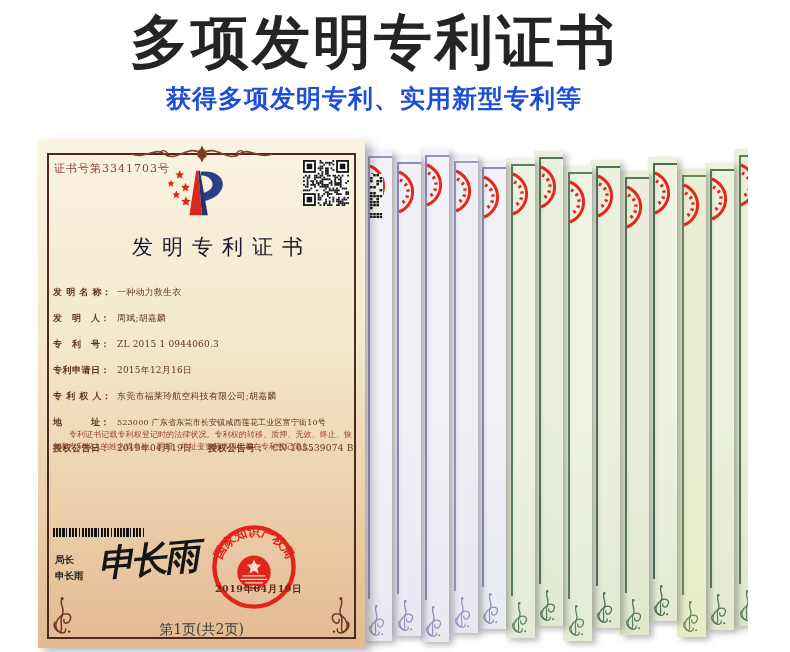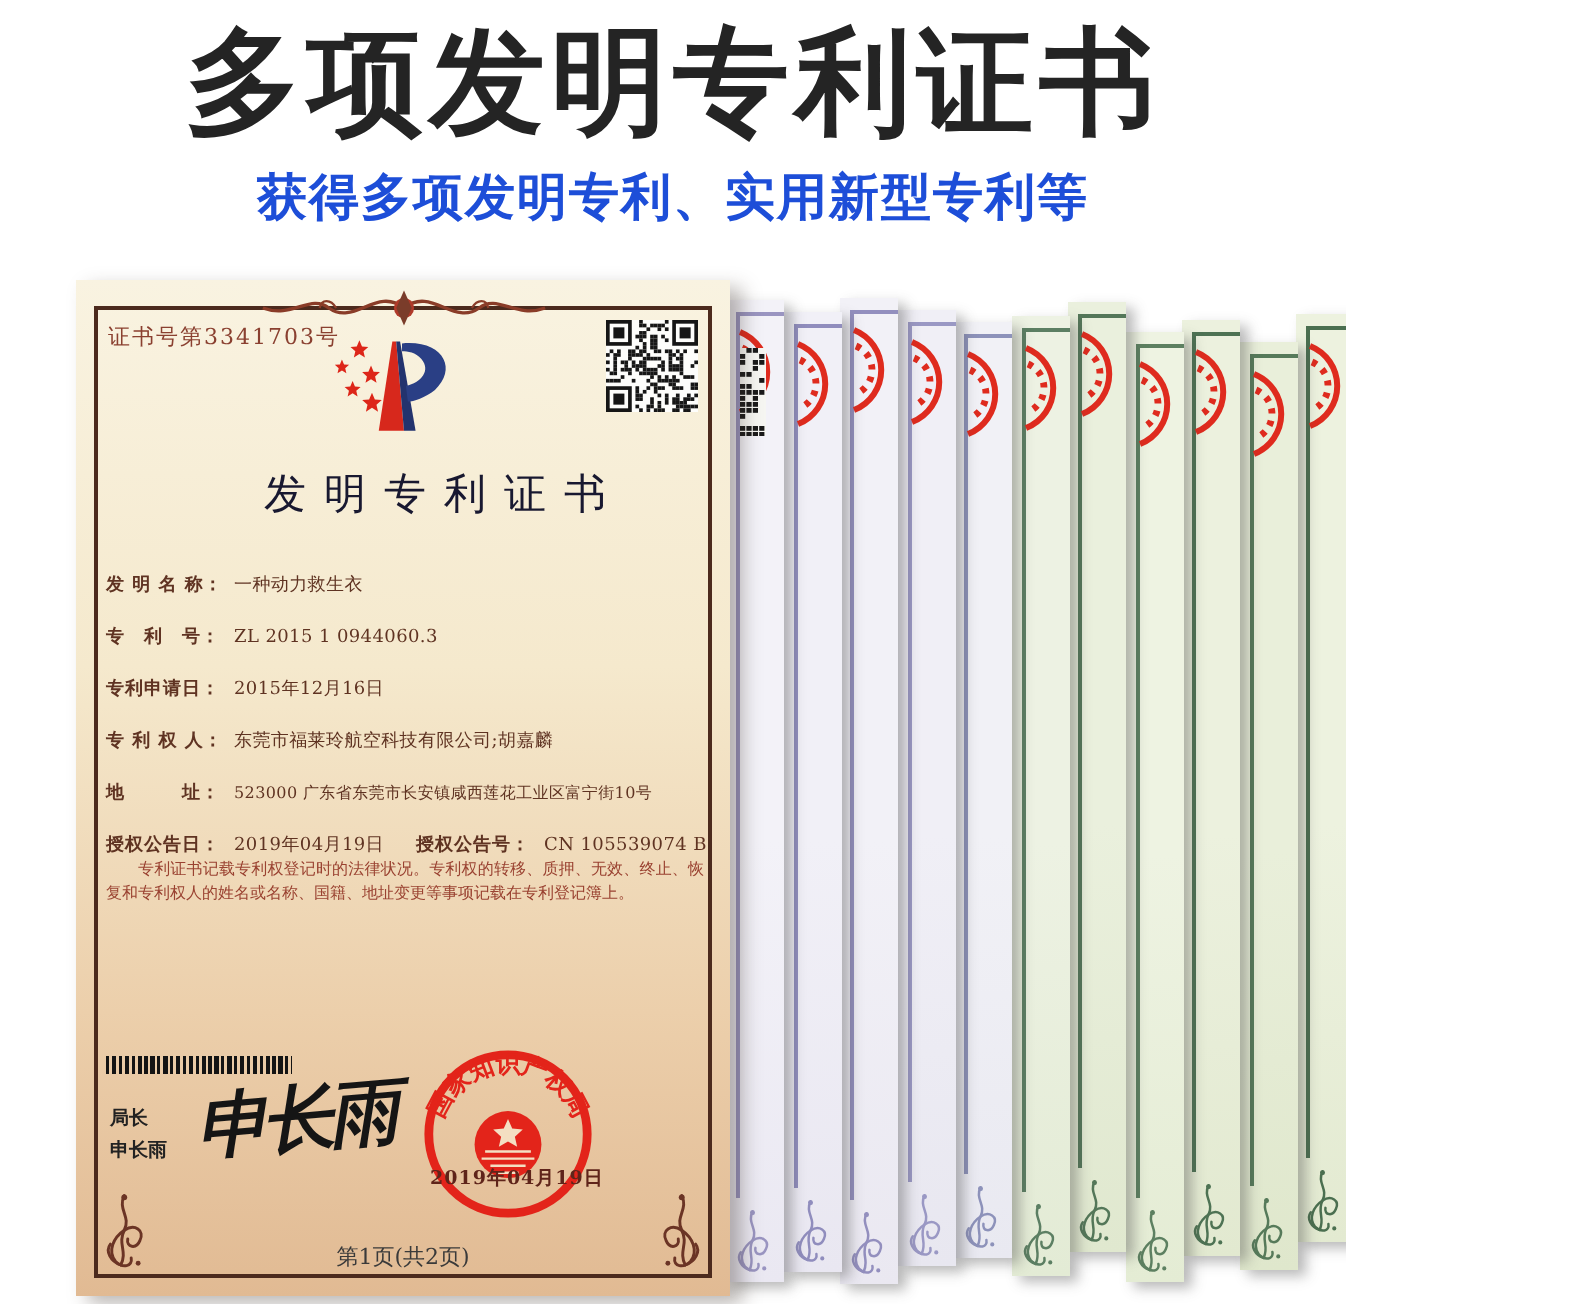--- a/index.html
+++ b/index.html
@@ -1,18 +1,18 @@
 <!DOCTYPE html>
 <html><head>
 <meta charset="utf-8">
 <style>
   html,body{margin:0;padding:0;}
   body{width:790px;height:652px;background:#ffffff;overflow:hidden;position:relative;
        font-family:"Liberation Sans", sans-serif;}
-  .stage{position:absolute;inset:0;width:673px;height:652px;overflow:hidden;}
+  .stage{position:absolute;inset:0;width:748px;height:652px;overflow:hidden;}
 
   
   .header{position:absolute;top:0;left:0;width:100%;text-align:center;}
   .header h1{margin:0;padding-top:10px;font-family:"Liberation Sans",sans-serif;
     font-weight:900;font-size:58px;line-height:1.12;letter-spacing:3px;color:#242424;}
   .header p{margin:7px 0 0;font-size:25px;letter-spacing:1px;color:#1d4ed8;font-weight:600;}
 
   
   .stack{position:absolute;inset:0;}
   .strip{position:absolute;width:29px;box-shadow:4px 3px 6px rgba(70,70,70,.38);}
@@ -52,21 +52,21 @@
     background:repeating-linear-gradient(90deg,#141414 0 1.6px,transparent 1.6px 3px,
       #141414 3px 5.2px,transparent 5.2px 6.4px);}
   .director{position:absolute;left:17px;top:412px;font-size:9.5px;line-height:16px;
     color:#222;font-weight:bold;}
   .signature{position:absolute;left:60px;top:396px;font-size:36px;font-style:italic;
     font-weight:bold;color:#151515;transform:rotate(-5deg);letter-spacing:-3px;white-space:nowrap;}
   .seal{position:absolute;left:172px;top:383px;width:88px;height:88px;}
   .seal-date{position:absolute;left:177px;top:443px;font-size:9.5px;color:#5f241a;
     letter-spacing:.5px;font-weight:bold;white-space:nowrap;}
   .page-footer{position:absolute;left:0;top:481px;width:100%;text-align:center;
-    font-size:11px;color:#3a3a3a;}
+    font-size:14px;color:#3a3a3a;}
   svg{display:block;}
 </style>
 </head>
 <body>
 
 <svg width="0" height="0" style="position:absolute" aria-hidden="true">
   <defs>
     <symbol id="flourish" viewBox="0 0 30 46">
       <g fill="none" stroke="currentColor" stroke-width="1.7" stroke-linecap="round">
         <path d="M14,2 C10,10 18,14 14,22 C10,30 16,34 12,42"></path>
@@ -565,20 +565,23 @@
         <rect x="2" y="20" width="3" height="3" fill="#161616"></rect>
       </svg>
 
     <div class="cert-title">发明专利证书</div>
 
     <div class="fields" id="fields">
       <div class="frow">
         <span class="lab">发 明 名 称：</span><span class="val">一种动力救生衣</span>
       </div>
 
+      <div class="frow">
+        <span class="lab">发　明　人：</span><span class="val">周斌;胡嘉麟</span>
+      </div>
 
       <div class="frow">
         <span class="lab">专　利　号：</span><span class="val">ZL 2015 1 0944060.3</span>
       </div>
 
       <div class="frow">
         <span class="lab">专利申请日：</span><span class="val">2015年12月16日</span>
       </div>
 
       <div class="frow">

